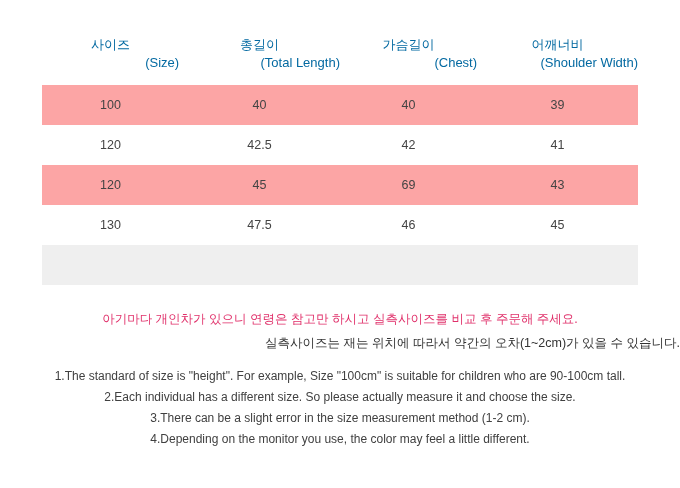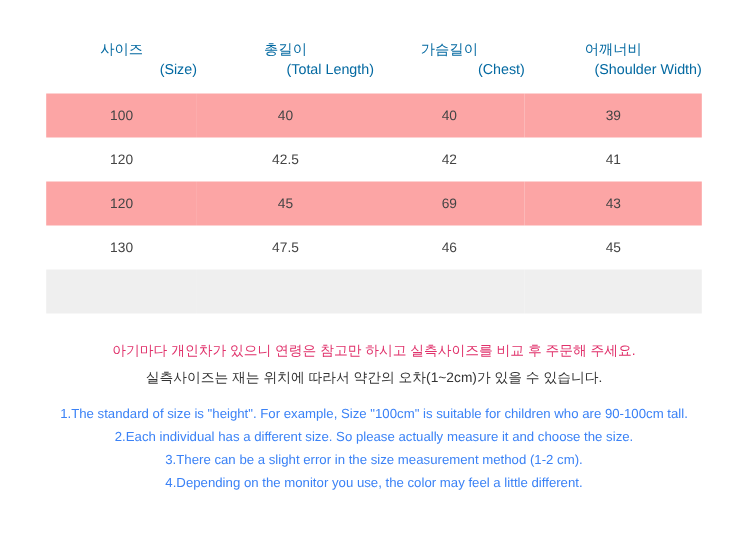--- a/index.html
+++ b/index.html
@@ -67,23 +67,24 @@
   .note-red {
     color: #e0306a;
     font-size: 12.5px;
     line-height: 1.95;
     margin-top: 13px;
   }
   .note-dark {
     color: #333333;
     font-size: 12.5px;
     line-height: 1.95;
+    text-align: right;
   }
   .note-en {
-    color: #3b82f6;
+    color: #404040;
     font-size: 12px;
     line-height: 1.75;
   }
   .en-block {
     margin-top: 10px;
     text-align: center;
   }
 </style>
 </head>
 <body>

